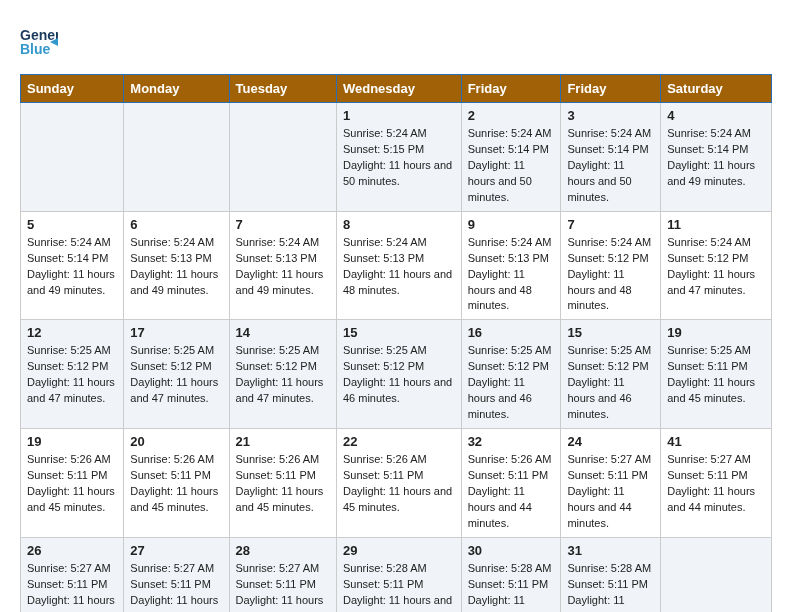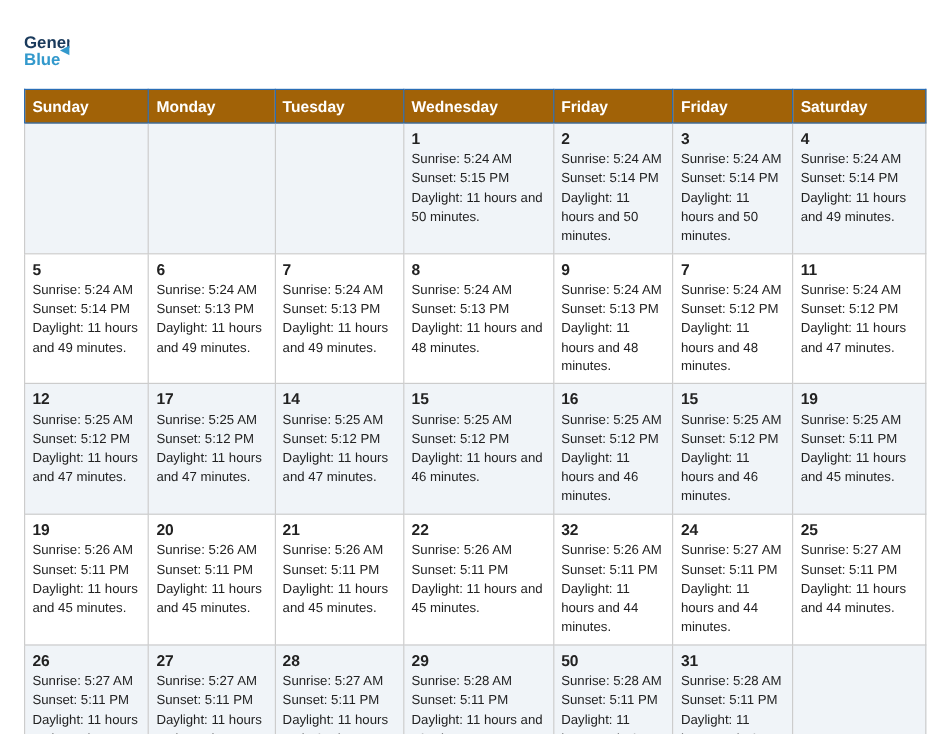--- a/index.html
+++ b/index.html
@@ -273,21 +273,21 @@
 and 44 minutes.</div>
         </td>
         <td>
           <div class="day-num">24</div>
           <div class="day-detail">Sunrise: 5:27 AM
 Sunset: 5:11 PM
 Daylight: 11 hours
 and 44 minutes.</div>
         </td>
         <td>
-          <div class="day-num">25</div>
+          <div class="day-num">41</div>
           <div class="day-detail">Sunrise: 5:27 AM
 Sunset: 5:11 PM
 Daylight: 11 hours
 and 44 minutes.</div>
         </td>
       </tr>
       <tr>
         <td>
           <div class="day-num">26</div>
           <div class="day-detail">Sunrise: 5:27 AM
@@ -310,21 +310,21 @@
 and 43 minutes.</div>
         </td>
         <td>
           <div class="day-num">29</div>
           <div class="day-detail">Sunrise: 5:28 AM
 Sunset: 5:11 PM
 Daylight: 11 hours
 and 43 minutes.</div>
         </td>
         <td>
-          <div class="day-num">50</div>
+          <div class="day-num">30</div>
           <div class="day-detail">Sunrise: 5:28 AM
 Sunset: 5:11 PM
 Daylight: 11 hours
 and 43 minutes.</div>
         </td>
         <td>
           <div class="day-num">31</div>
           <div class="day-detail">Sunrise: 5:28 AM
 Sunset: 5:11 PM
 Daylight: 11 hours

